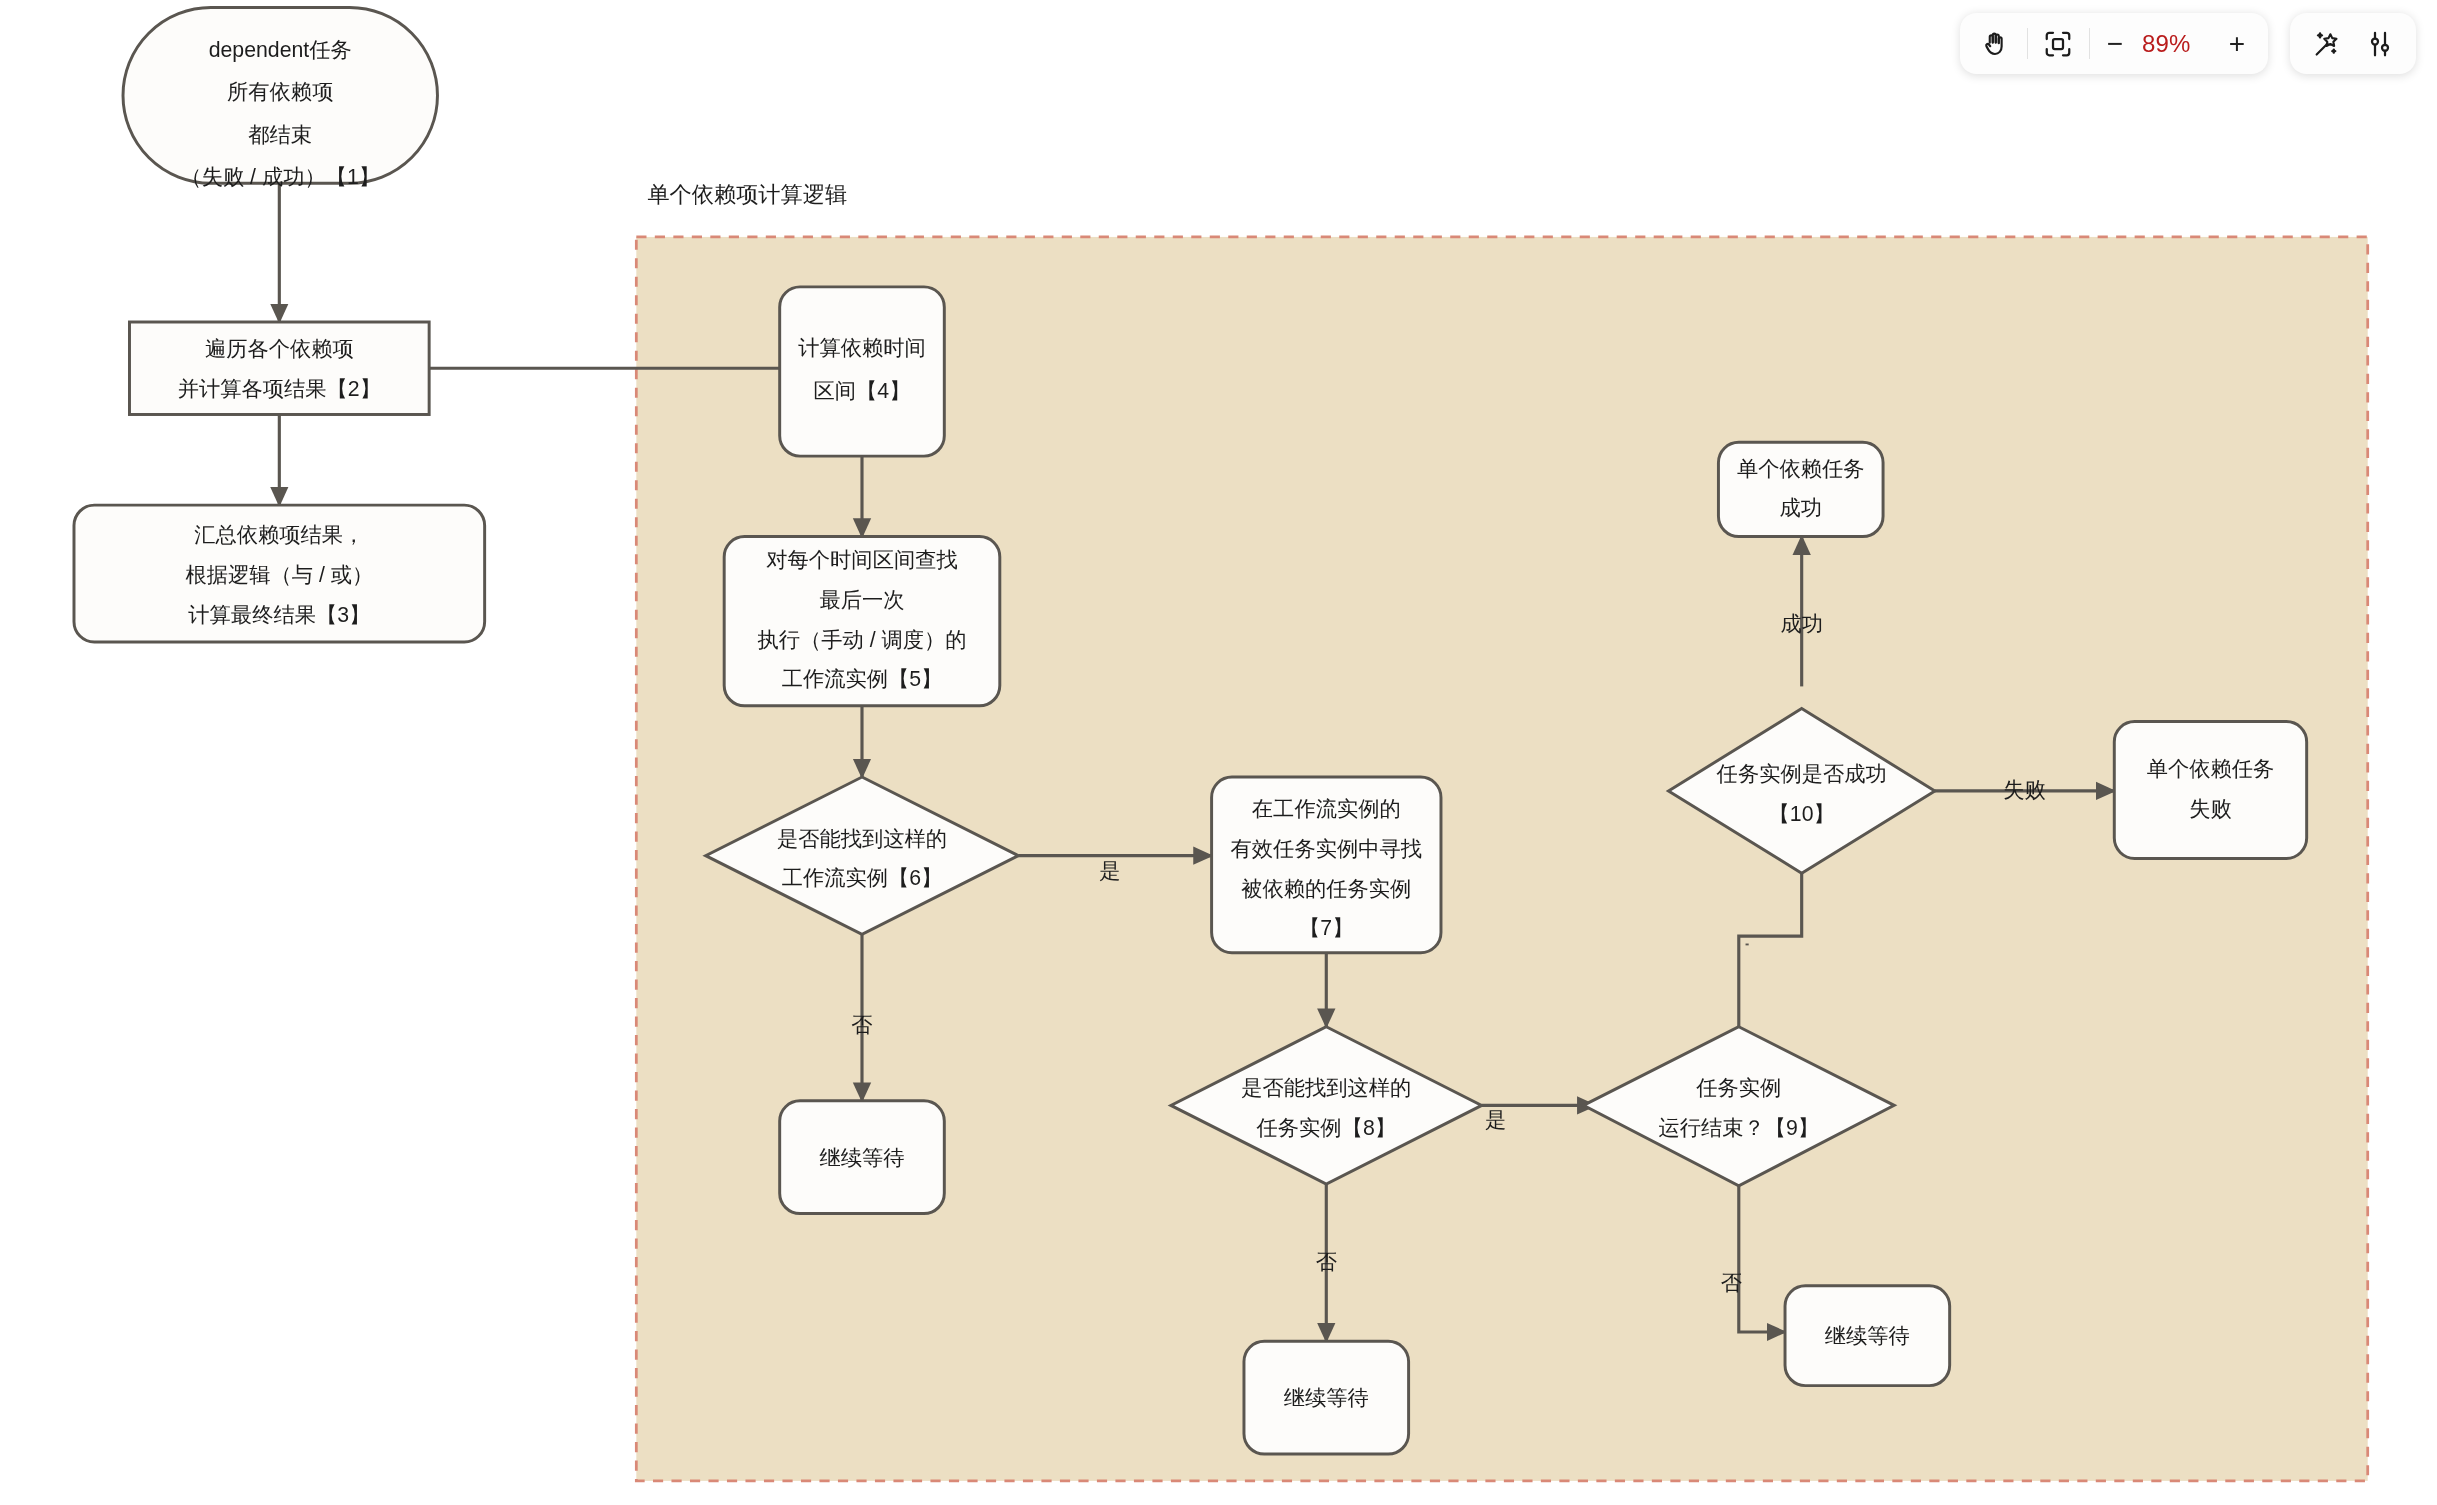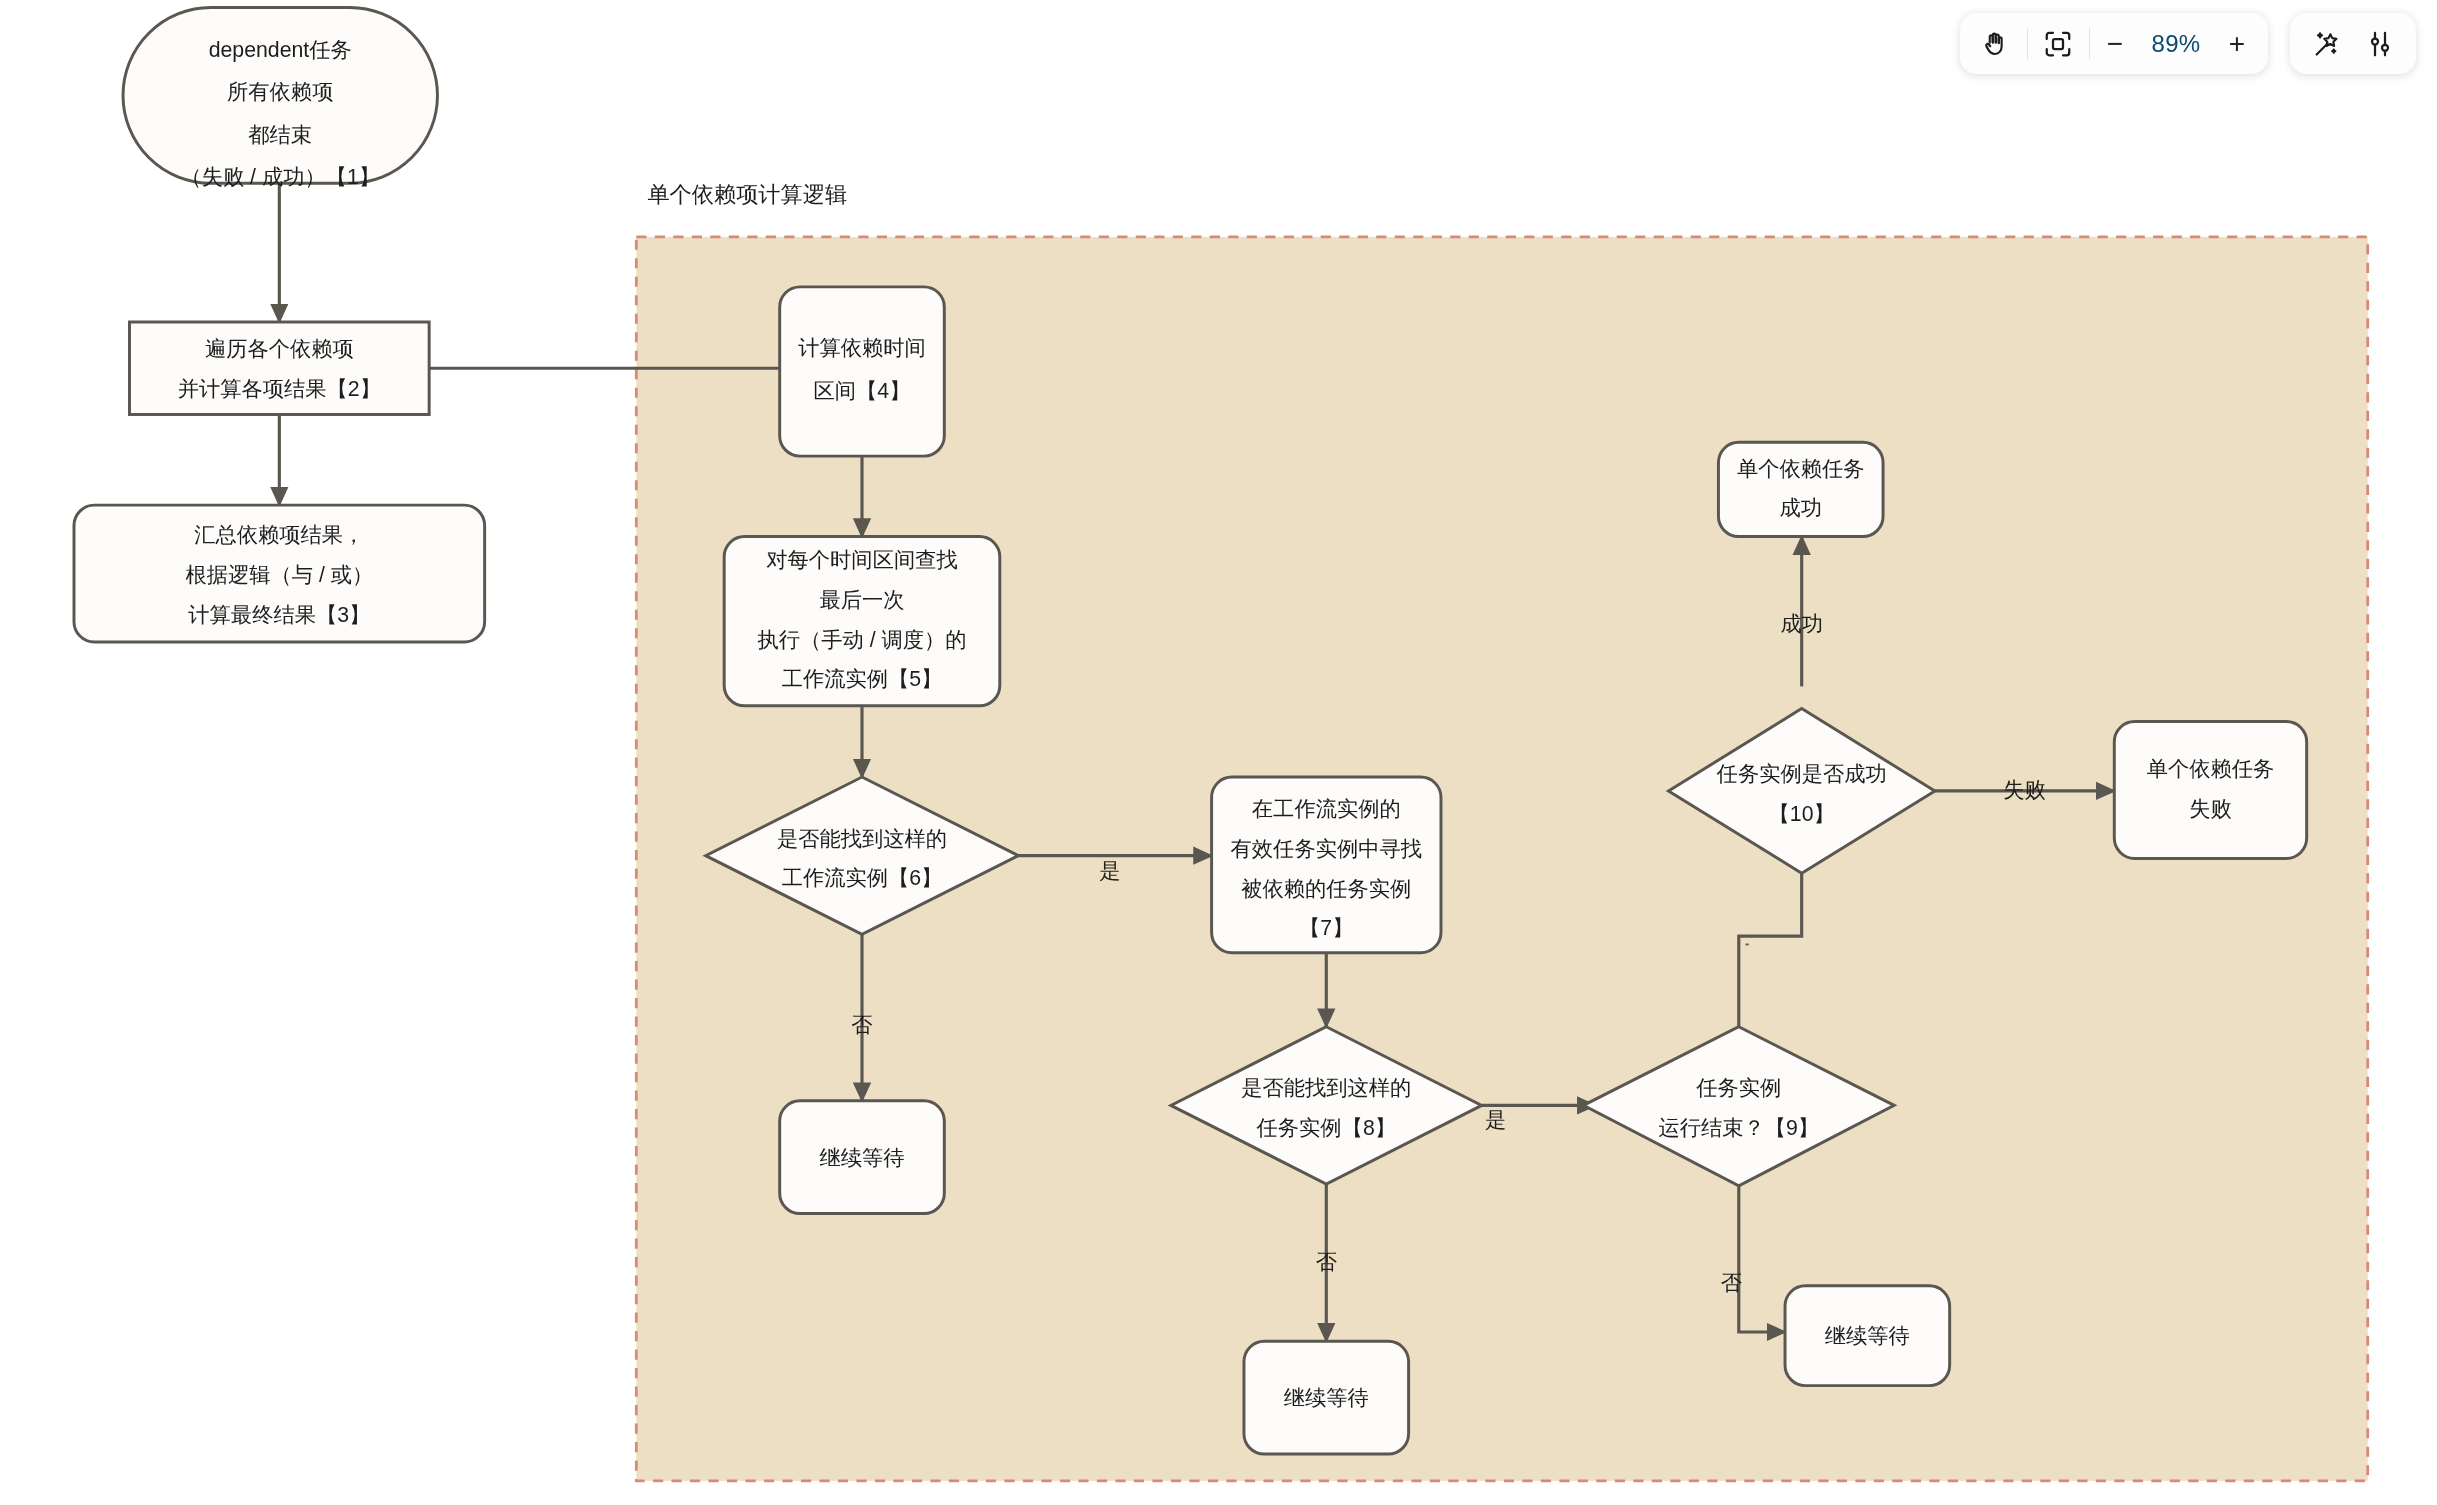--- a/index.html
+++ b/index.html
@@ -27,21 +27,21 @@
     padding:0 9.2px;
   }
   .tb-btn{
     width:54px;height:54px;
     display:flex;align-items:center;justify-content:center;
     border-radius:11px;cursor:pointer;
     color:#1c1c1c;
   }
   .tb-sep{width:0.9px;height:31px;background:#e2e2e2;margin:0 3.7px;}
   .tb-zoom-label{
-    font-size:24px;color:#0c4a6e;padding:0 5.5px;min-width:68px;text-align:center;
+    font-size:24px;color:#b91c1c;padding:0 5.5px;min-width:68px;text-align:left;
     letter-spacing:0.2px;
   }
   .tb-sign{
     width:43px;height:54px;display:flex;align-items:center;justify-content:center;
     font-size:28px;color:#222;cursor:pointer;user-select:none;
   }
 
   
   .nodetext{
     font-family:"Liberation Sans","DejaVu Sans",sans-serif;

